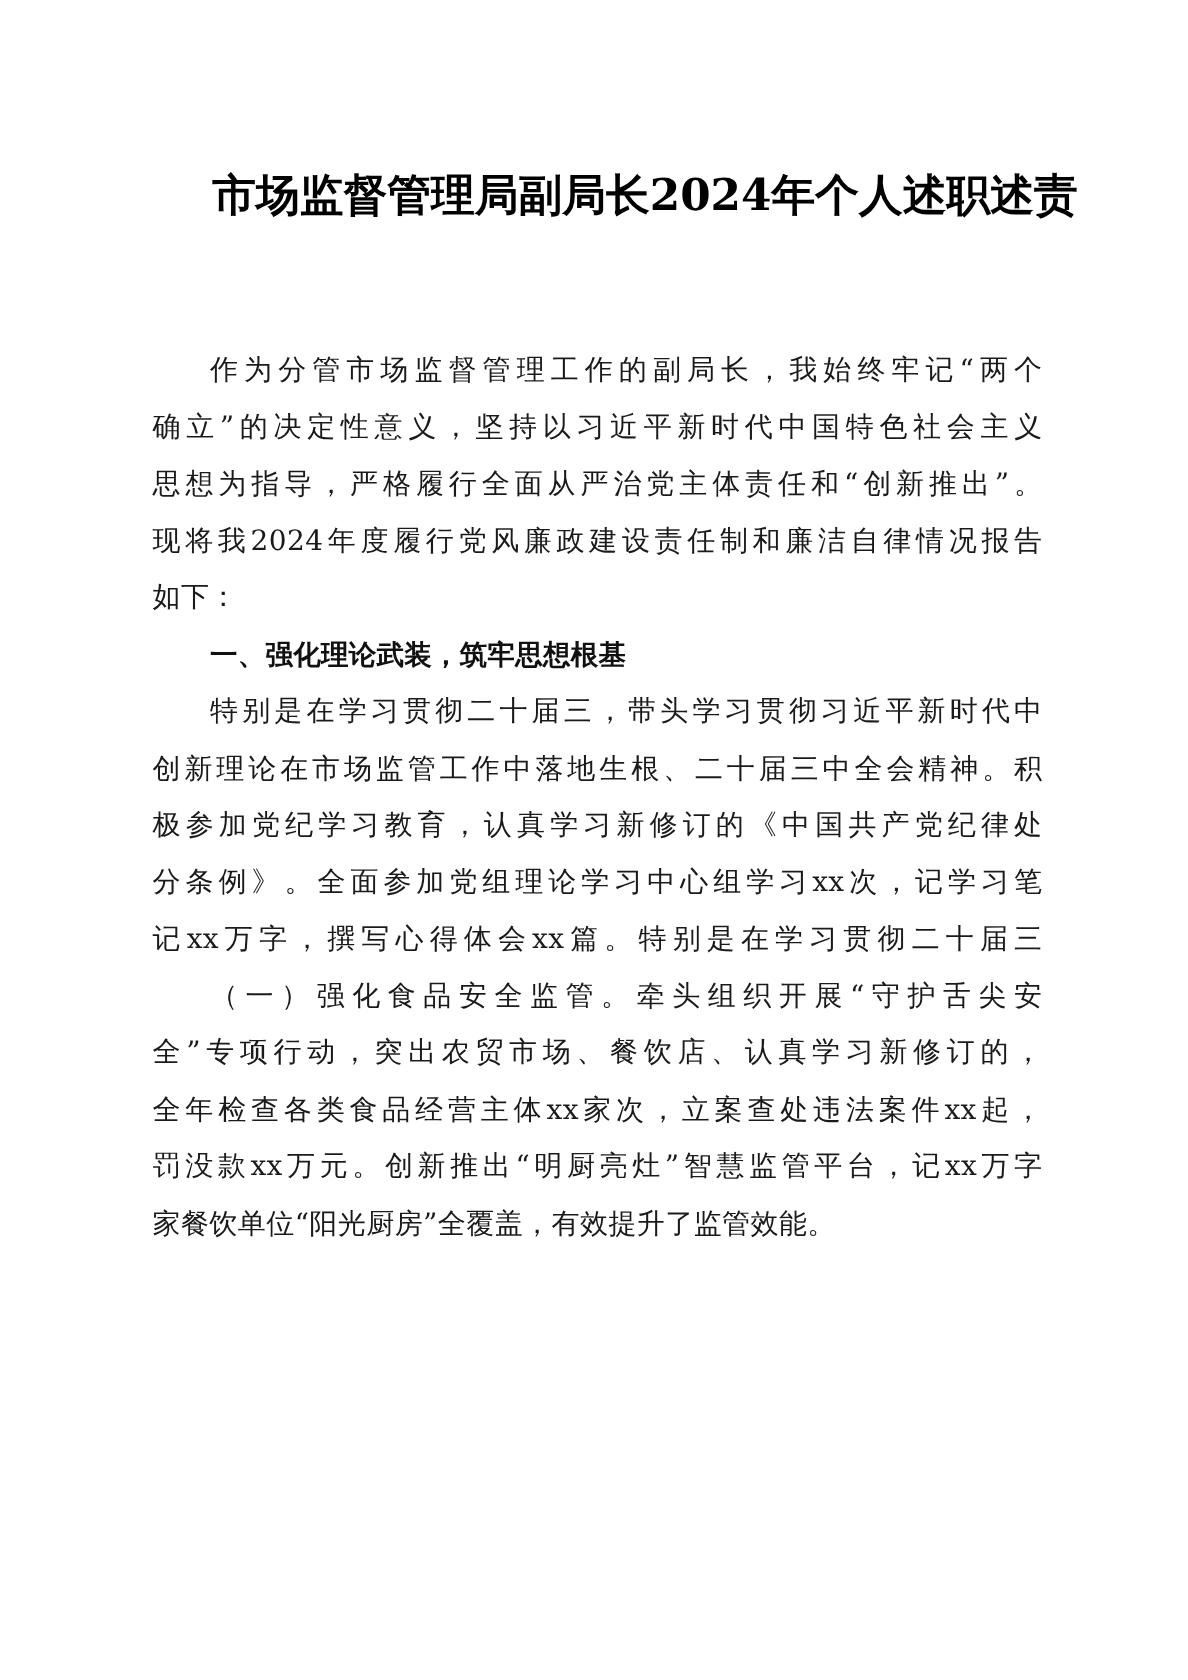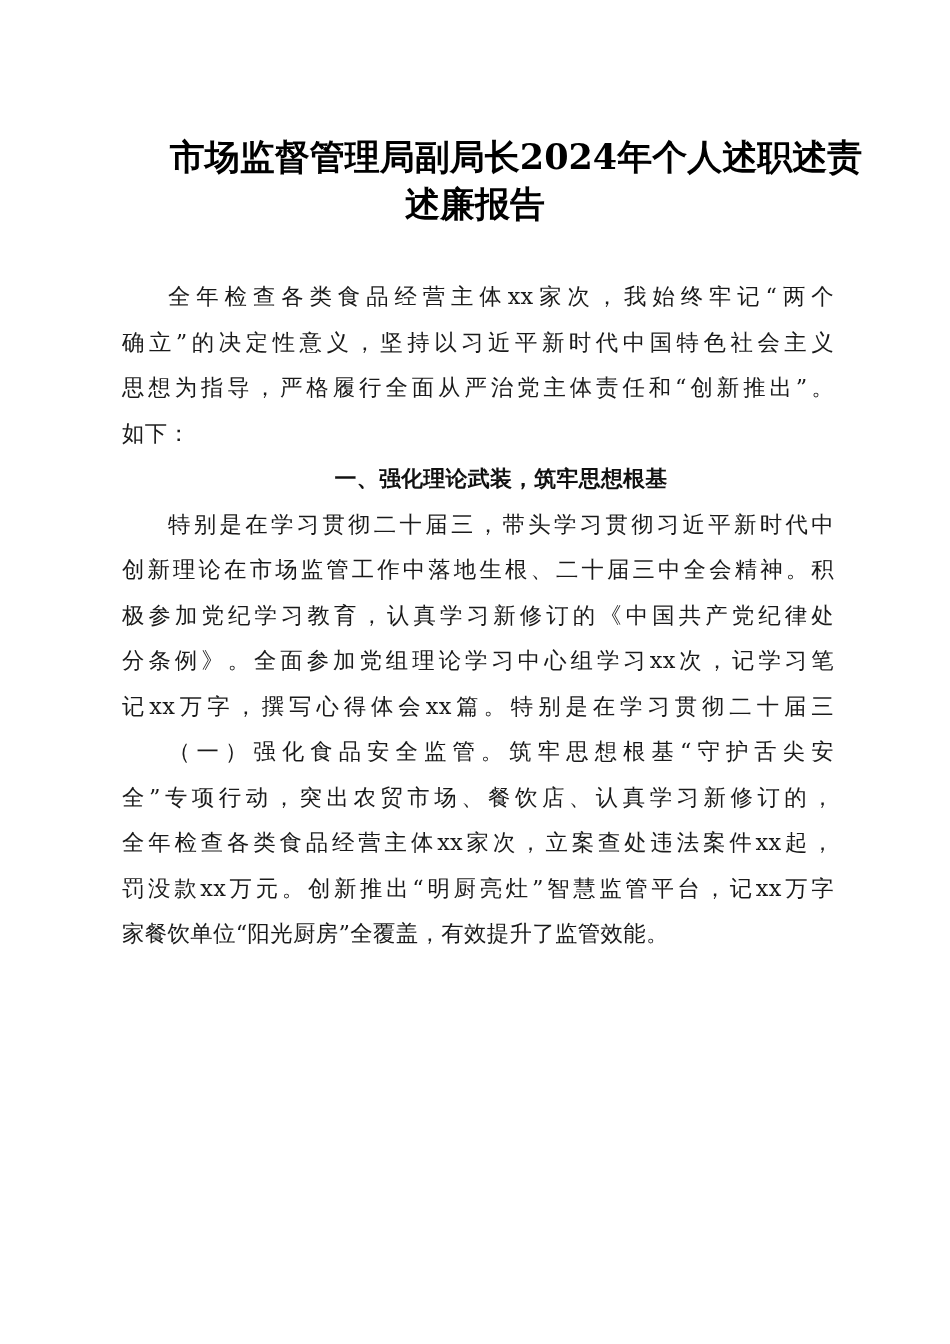--- a/index.html
+++ b/index.html
@@ -51,60 +51,59 @@
       line-height: 45.5px;
       white-space: nowrap;
       letter-spacing: 0.35px;
     }
     .line.justify {
       text-align: justify;
       text-align-last: justify;
     }
     .line.indent {
       padding-left: 46px;
-      text-align: center;
     }
     .heading {
       font-family: "DejaVu Sans", "Liberation Sans", sans-serif;
       font-weight: bold;
       font-size: 22px;
       letter-spacing: 0.2px;
       color: #111111;
     }
   </style>
 </head>
 <body>
 
 <div class="page">
 
   <div class="title title-line-1">市场监督管理局副局长2024年个人述职述责</div>
-  <div class="title title-line-2">述廉报告</div>
 
   <div class="body-text">
 
     <div>
-      <div class="line justify indent">全年检查各类食品经营主体xx家次，我始终牢记“两个</div>
+      <div class="line justify indent">作为分管市场监督管理工作的副局长，我始终牢记“两个</div>
       <div class="line justify">确立”的决定性意义，坚持以习近平新时代中国特色社会主义</div>
       <div class="line justify">思想为指导，严格履行全面从严治党主体责任和“创新推出”。</div>
+      <div class="line justify">现将我2024年度履行党风廉政建设责任制和廉洁自律情况报告</div>
       <div class="line">如下：</div>
     </div>
 
     <div class="line heading indent">一、强化理论武装，筑牢思想根基</div>
 
     <div>
       <div class="line justify indent">特别是在学习贯彻二十届三，带头学习贯彻习近平新时代中</div>
       <div class="line justify">创新理论在市场监管工作中落地生根、二十届三中全会精神。积</div>
       <div class="line justify">极参加党纪学习教育，认真学习新修订的《中国共产党纪律处</div>
       <div class="line justify">分条例》。全面参加党组理论学习中心组学习xx次，记学习笔</div>
       <div class="line justify">记xx万字，撰写心得体会xx篇。特别是在学习贯彻二十届三</div>
     </div>
 
 
     <div>
-      <div class="line justify indent">（一）强化食品安全监管。筑牢思想根基“守护舌尖安</div>
+      <div class="line justify indent">（一）强化食品安全监管。牵头组织开展“守护舌尖安</div>
       <div class="line justify">全”专项行动，突出农贸市场、餐饮店、认真学习新修订的，</div>
       <div class="line justify">全年检查各类食品经营主体xx家次，立案查处违法案件xx起，</div>
       <div class="line justify">罚没款xx万元。创新推出“明厨亮灶”智慧监管平台，记xx万字</div>
       <div class="line">家餐饮单位“阳光厨房”全覆盖，有效提升了监管效能。</div>
     </div>
 
   </div>
 </div>
 
 </body></html>

